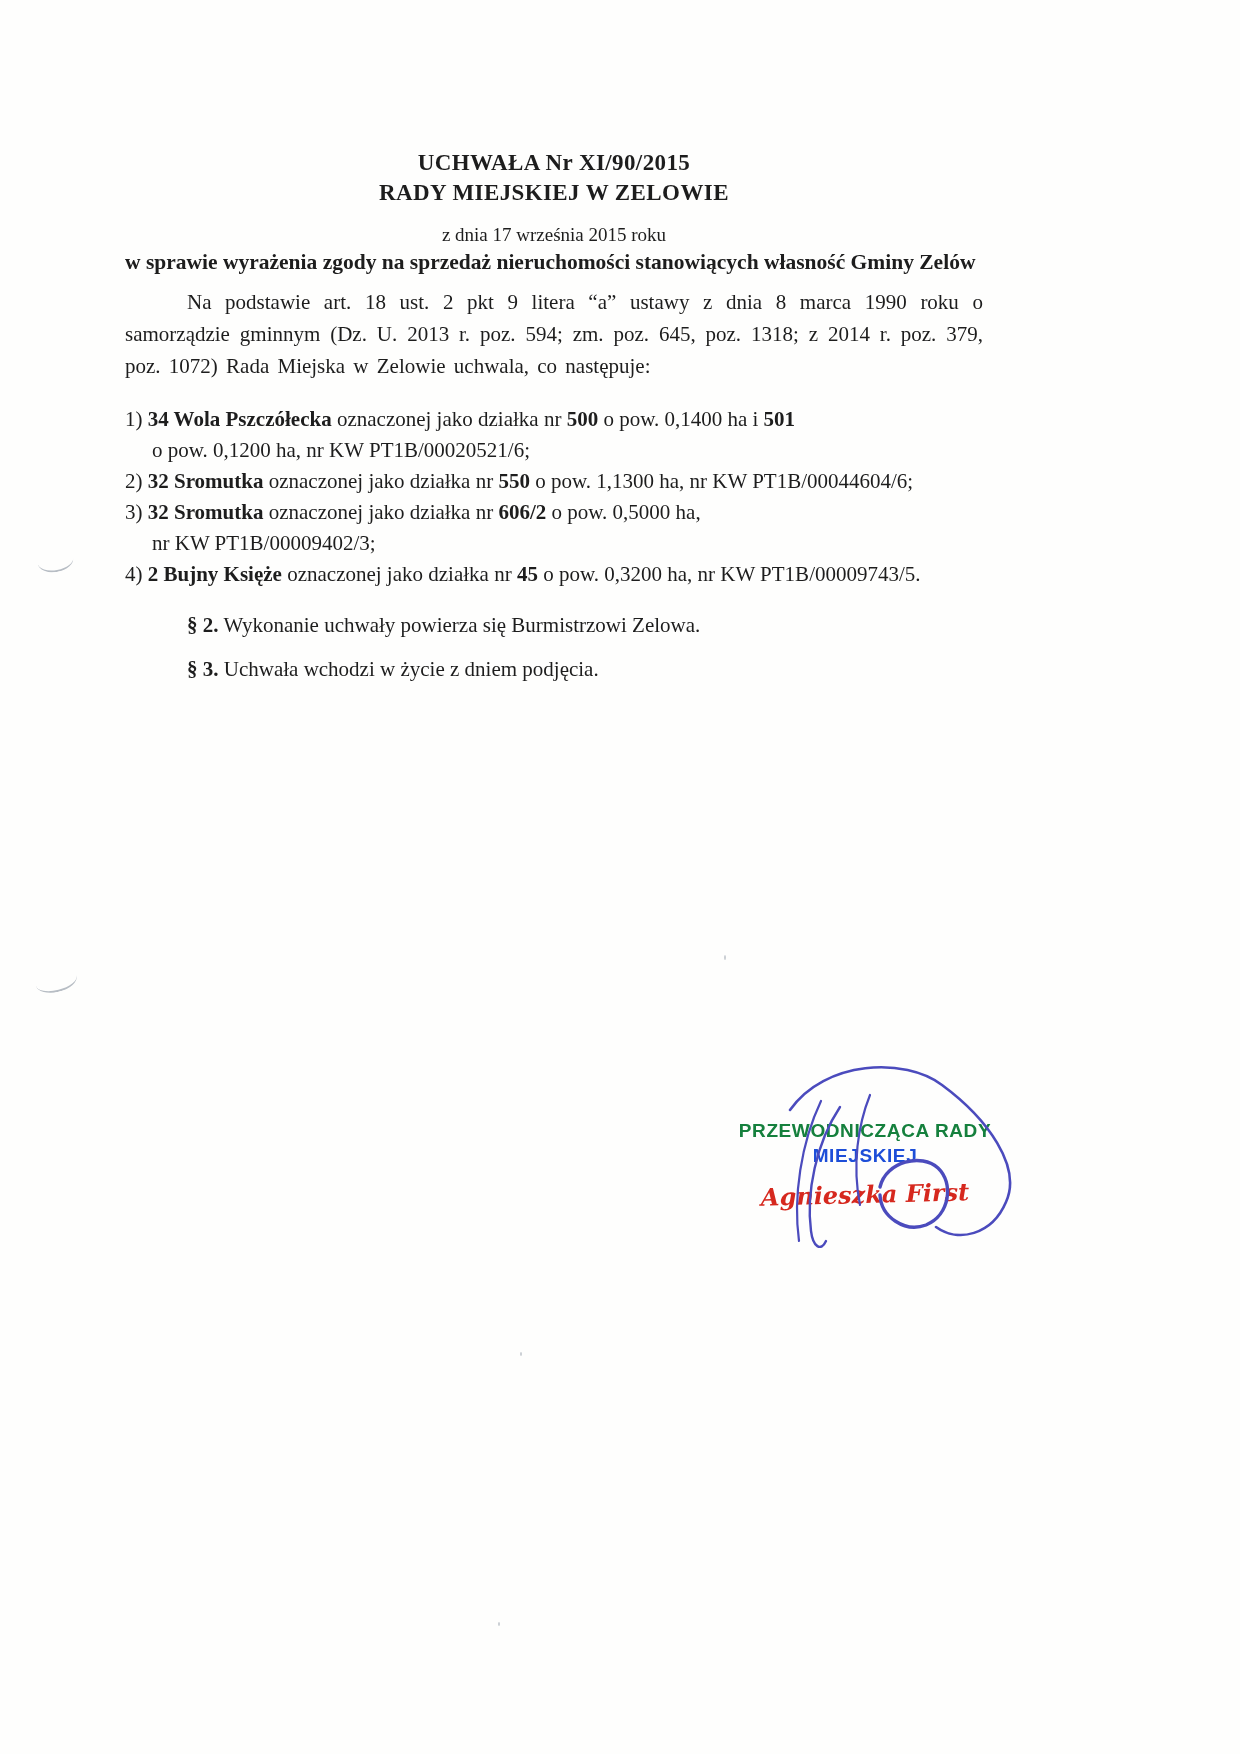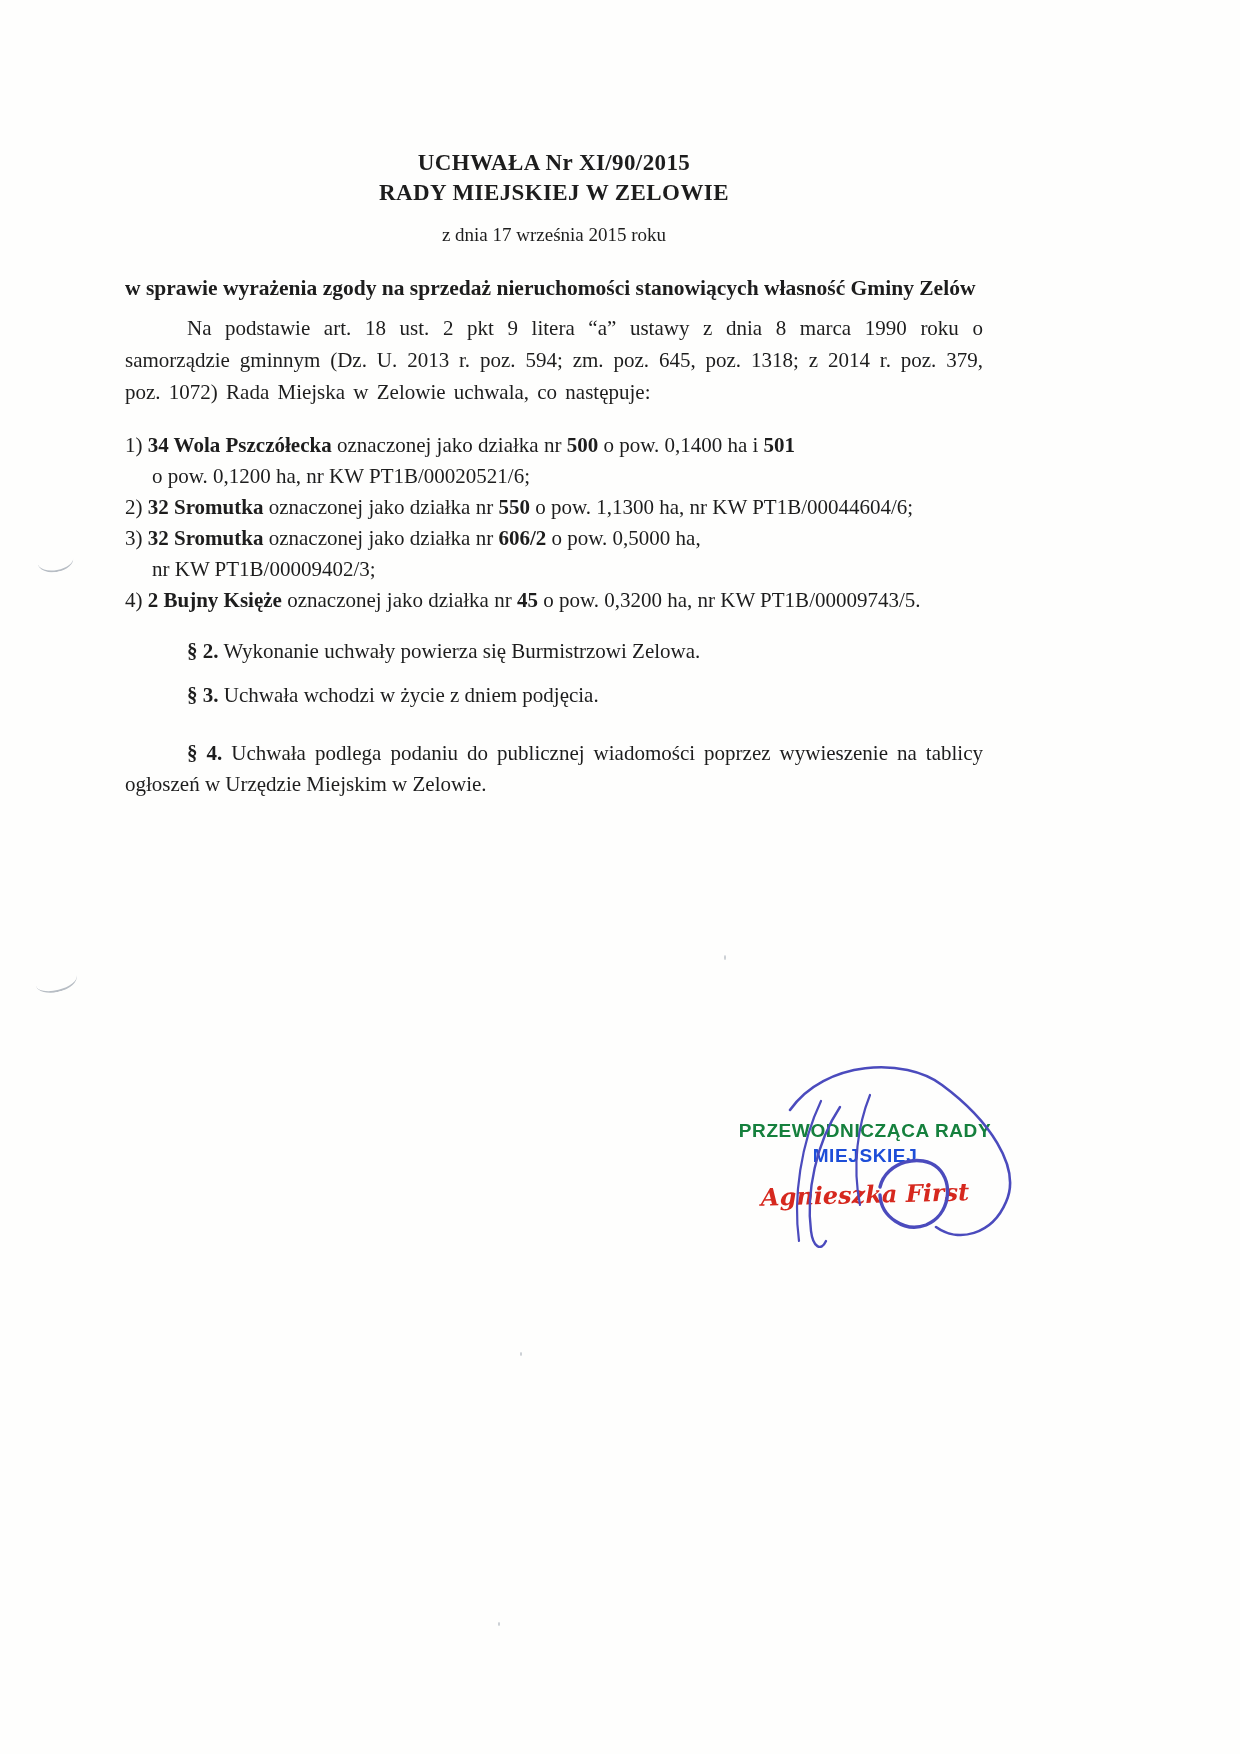--- a/index.html
+++ b/index.html
@@ -26,21 +26,20 @@
     font-size:23px;
     line-height:30px;
     letter-spacing:.4px;
   }
   .date-line{
     margin-top:16px;
     text-align:center;
     font-size:19px;
   }
   .subject{
-    margin-top:26px;
     font-weight:bold;
     font-size:21.5px;
     line-height:32px;
     text-align:justify;
   }
   .preamble{
     margin-top:8px;
     font-size:21px;
     line-height:32px;
     text-align:justify;
@@ -164,24 +163,20 @@
     <div class="par" id="par2">
       <span class="marker">§ 2.</span>
       <span>Wykonanie uchwały powierza się Burmistrzowi Zelowa.</span>
     </div>
 
     <div class="par" id="par3">
       <span class="marker">§ 3.</span>
       <span>Uchwała wchodzi w życie z dniem podjęcia.</span>
     </div>
 
-    <div class="par" id="par4">
-      <span class="marker">§ 4.</span>
-      <span>Uchwała podlega podaniu do publicznej wiadomości poprzez wywieszenie na tablicy ogłoszeń w Urzędzie Miejskim w Zelowie.</span>
-    </div>
 
   </div>
 
   <div class="signature-block">
     <div class="stamp-line" id="stamp-1" style="color: #15803d;">PRZEWODNICZĄCA RADY</div>
     <div class="stamp-line" id="stamp-2" style="color: #1d4ed8;">MIEJSKIEJ</div>
     <div class="signature-name" style="color: rgb(214, 40, 30);">Agnieszka First</div>
   </div>
 
   <svg class="ink-svg" width="320" height="210" viewBox="0 0 320 210" id="ink-svg">

